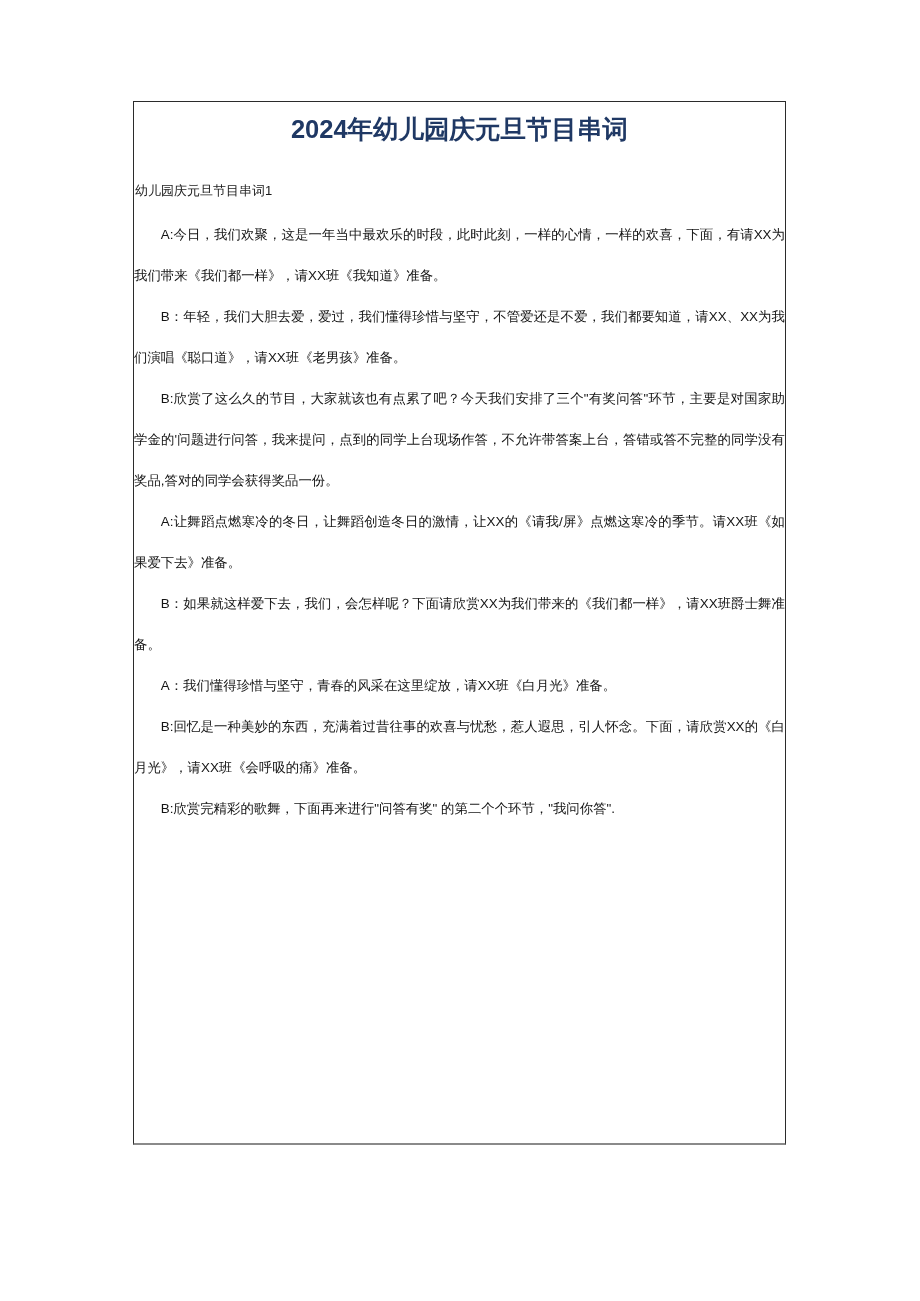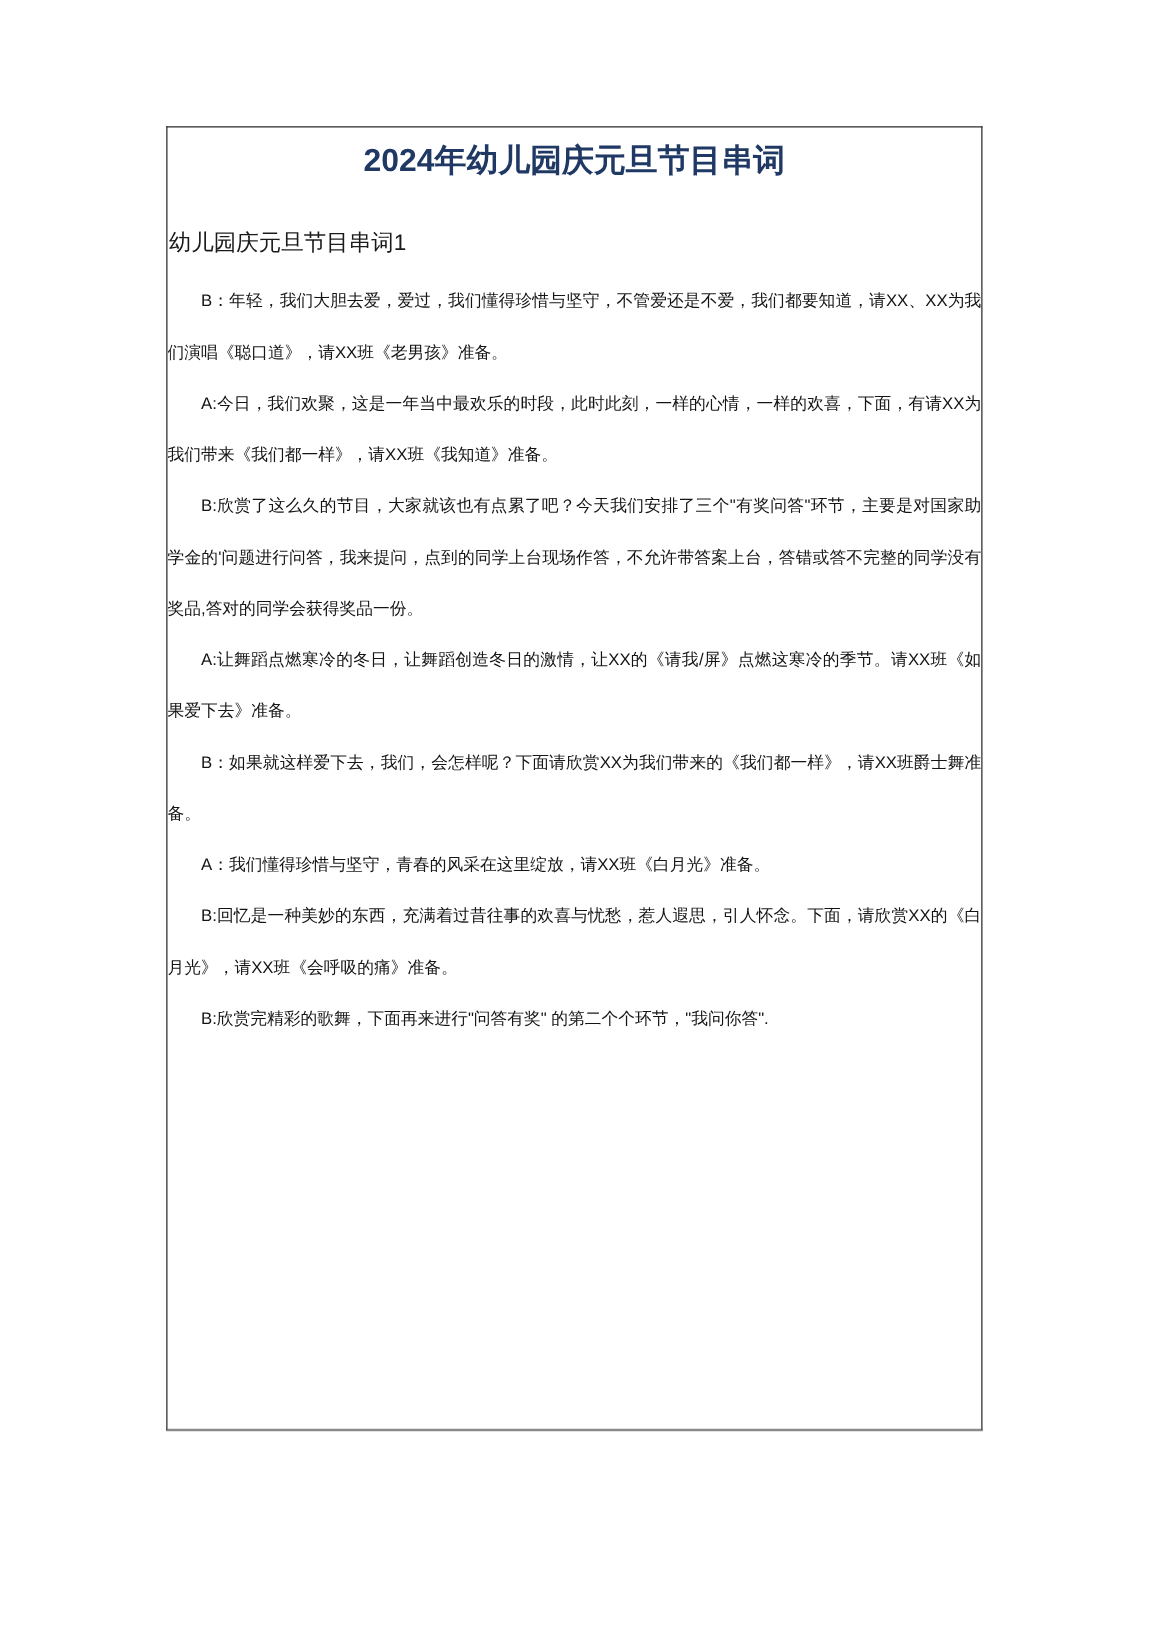--- a/index.html
+++ b/index.html
@@ -50,21 +50,21 @@
     font-size: 25.5px;
     font-weight: 700;
     letter-spacing: 0px;
     margin: 0;
     padding-top: 12px;
     line-height: 1.25;
     white-space: nowrap;
   }
 
   .subtitle {
-    font-size: 18px;
+    font-size: 13px;
     color: #1a1a1a;
     margin: 0;
     padding-top: 37px;
     padding-left: 1px;
     line-height: 1.3;
   }
 
   .body-block {
     padding-top: 14px;
   }
@@ -97,22 +97,22 @@
 
 <div id="page">
   <div id="doc-frame">
     <div id="doc-inner">
 
       <h1 class="doc-title" style="color: rgb(31, 56, 100);">2024年幼儿园庆元旦节目串词</h1>
 
       <p class="subtitle">幼儿园庆元旦节目串词1</p>
 
       <div class="body-block clip-last">
+        <p class="para">A:今日，我们欢聚，这是一年当中最欢乐的时段，此时此刻，一样的心情，一样的欢喜，下面，有请XX为我们带来《我们都一样》，请XX班《我知道》准备。</p>
         <p class="para">B：年轻，我们大胆去爱，爱过，我们懂得珍惜与坚守，不管爱还是不爱，我们都要知道，请XX、XX为我们演唱《聪口道》，请XX班《老男孩》准备。</p>
-        <p class="para">A:今日，我们欢聚，这是一年当中最欢乐的时段，此时此刻，一样的心情，一样的欢喜，下面，有请XX为我们带来《我们都一样》，请XX班《我知道》准备。</p>
         <p class="para">B:欣赏了这么久的节目，大家就该也有点累了吧？今天我们安排了三个"有奖问答"环节，主要是对国家助学金的'问题进行问答，我来提问，点到的同学上台现场作答，不允许带答案上台，答错或答不完整的同学没有奖品,答对的同学会获得奖品一份。</p>
         <p class="para">A:让舞蹈点燃寒冷的冬日，让舞蹈创造冬日的激情，让XX的《请我/屏》点燃这寒冷的季节。请XX班《如果爱下去》准备。</p>
         <p class="para">B：如果就这样爱下去，我们，会怎样呢？下面请欣赏XX为我们带来的《我们都一样》，请XX班爵士舞准备。</p>
         <p class="para">A：我们懂得珍惜与坚守，青春的风采在这里绽放，请XX班《白月光》准备。</p>
         <p class="para">B:回忆是一种美妙的东西，充满着过昔往事的欢喜与忧愁，惹人遐思，引人怀念。下面，请欣赏XX的《白月光》，请XX班《会呼吸的痛》准备。</p>
         <p class="para">B:欣赏完精彩的歌舞，下面再来进行"问答有奖" 的第二个个环节，"我问你答".</p>
       </div>
 
     </div>
   </div>

